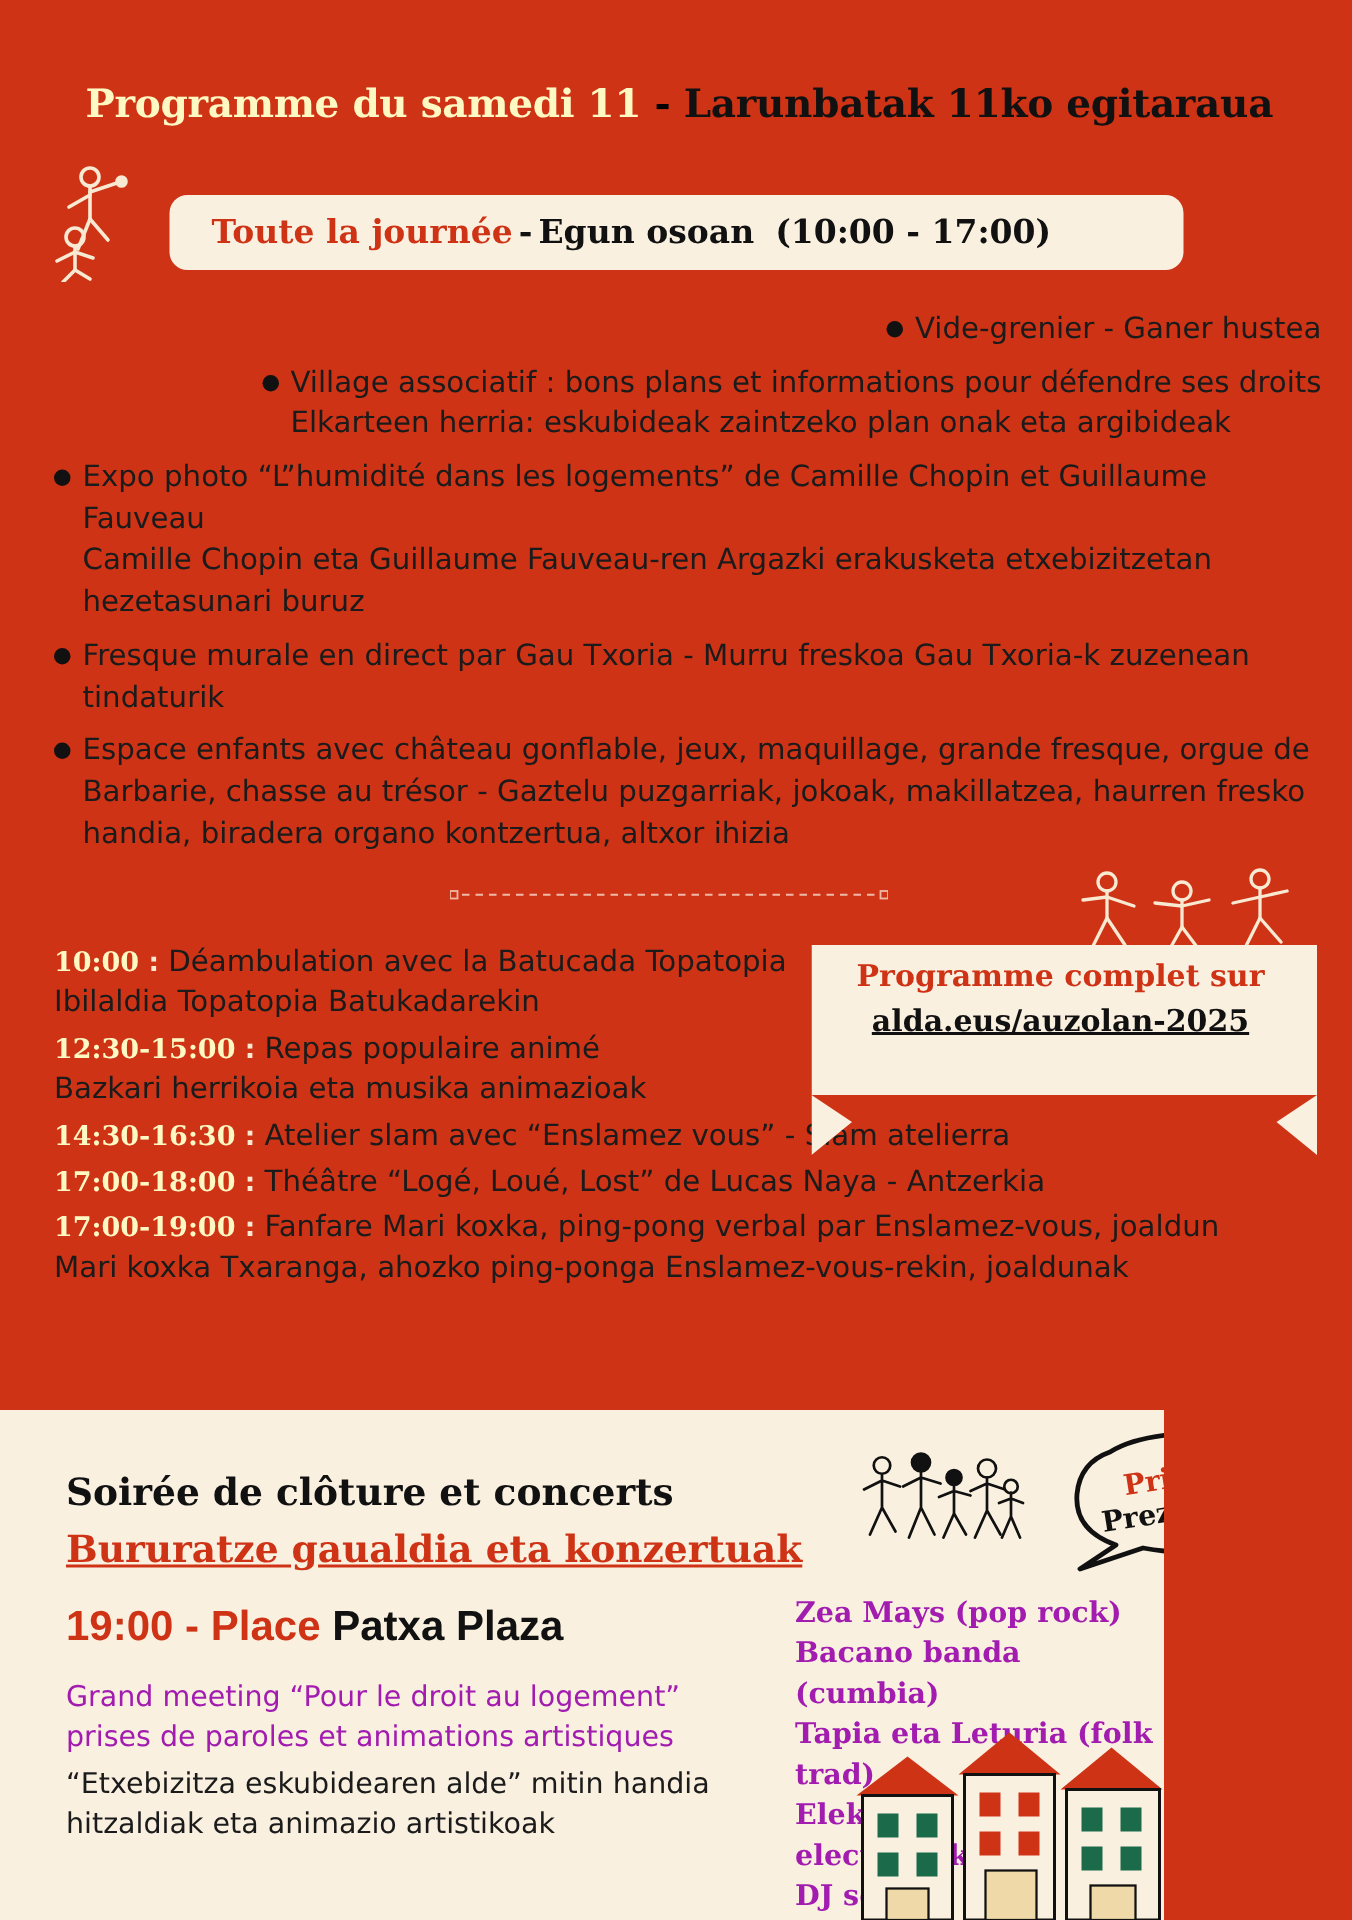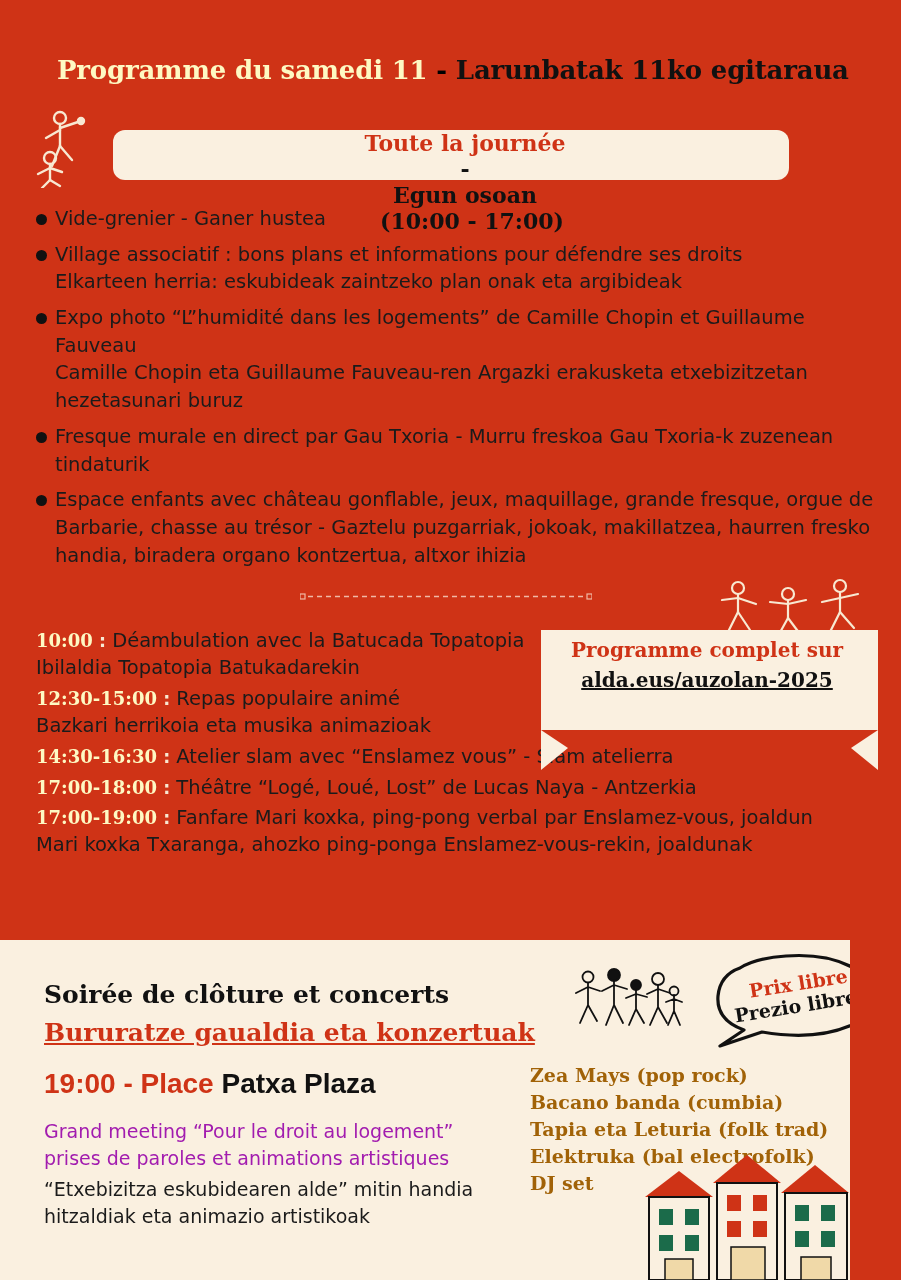--- a/index.html
+++ b/index.html
@@ -55,21 +55,20 @@
     left: 113px;
     top: 130px;
     width: 676px;
     height: 50px;
     background: #faf0e0;
     border-radius: 12px;
     display: flex;
     align-items: center;
     padding-left: 28px;
     box-sizing: border-box;
-    flex-direction: column;
   }
   .allday-banner .fr {
     color: #cf3316;
     font-weight: bold;
     font-size: 22px;
     font-family: "DejaVu Serif", serif;
   }
   .allday-banner .sep {
     color: #111;
     font-weight: bold;
@@ -94,20 +93,21 @@
   .bullet-list {
     position: absolute;
     left: 36px;
     top: 205px;
     width: 845px;
   }
   .bullet-item {
     display: flex;
     align-items: flex-start;
     margin-bottom: 8px;
+    justify-content: flex-end;
   }
   .bullet-dot {
     width: 11px;
     height: 11px;
     border-radius: 50%;
     background: #111;
     margin-top: 9px;
     margin-right: 8px;
     flex: 0 0 auto;
   }
@@ -178,21 +178,21 @@
   }
   .ribbon-text .l1 { font-size: 20px; display: block; margin-bottom: 6px;}
   .ribbon-text .l2 { font-size: 20px; display: block; color: #111; margin-bottom: 6px;}
   .ribbon-text .l3 { font-size: 20px; display: block; color: #111; text-decoration: underline;}
 
   
   .bottom-section {
     position: absolute;
     left: 0;
     top: 940px;
-    width: 850px;
+    width: 776px;
     height: 340px;
     background: #faf0e0;
     overflow: hidden;
   }
 
   .soiree-title-fr {
     position: absolute;
     left: 44px;
     top: 40px;
     font-size: 25px;
@@ -242,21 +242,21 @@
     width: 470px;
   }
 
   .bands {
     position: absolute;
     left: 530px;
     top: 122px;
     font-size: 19px;
     line-height: 1.42;
     font-weight: bold;
-    color: #a16207;
+    color: #a21caf;
     font-family: "DejaVu Serif", serif;
   }
 
   .family-icon {
     position: absolute;
     left: 570px;
     top: 25px;
     width: 115px;
     height: 75px;
   }

